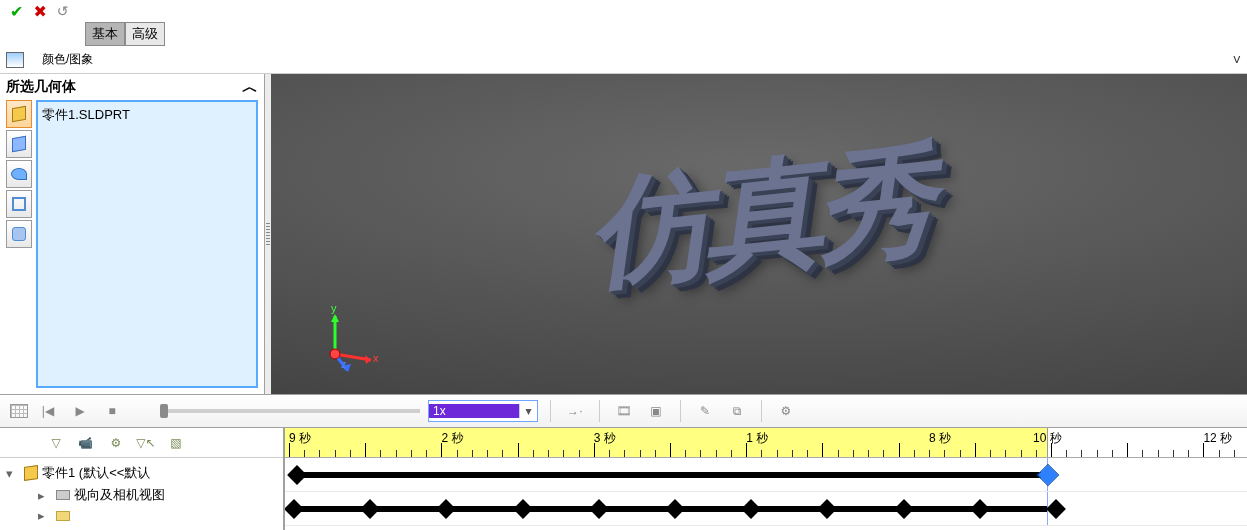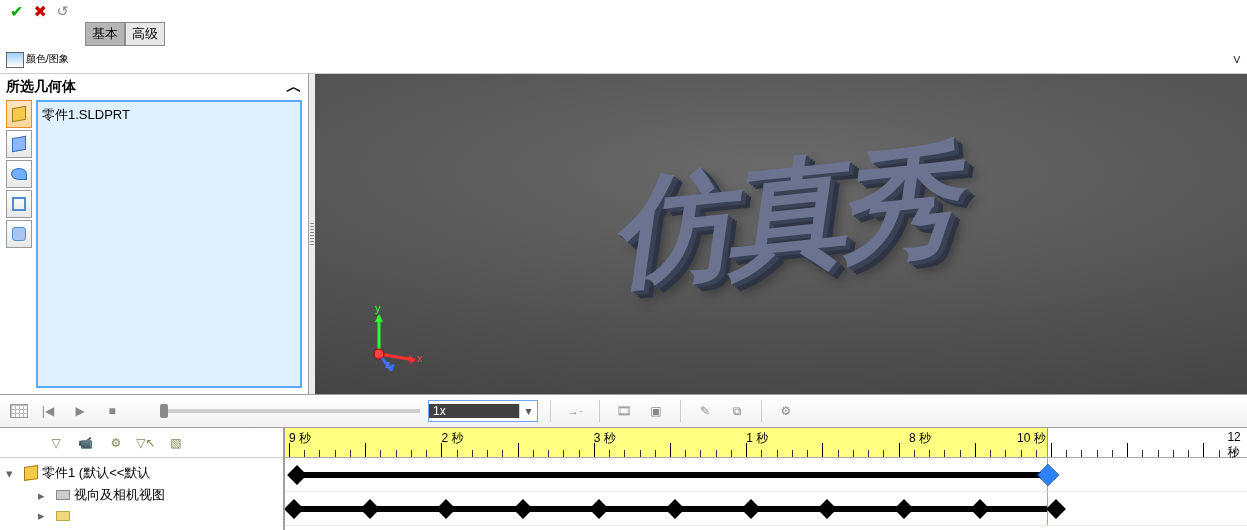--- a/index.html
+++ b/index.html
@@ -8,26 +8,26 @@
 .top-row { height: 22px; display: flex; align-items: center; padding-left: 10px; gap: 10px; }
 .top-row .check { color: #0a0; font-size: 16px; }
 .top-row .x { color: #c00; font-size: 16px; }
 .top-row .redo { color: #888; font-size: 14px; }
 
 .tab-row { height: 24px; display: flex; align-items: center; padding-left: 85px; }
 .mode-tab { border: 1px solid #8a8a8a; background: #e8e8e8; padding: 2px 6px; font-size: 13px; cursor: pointer; }
 .mode-tab.active { background: #b5b5b5; }
 
 .section-hdr { height: 28px; display: flex; align-items: center; justify-content: space-between; padding: 0 6px; border-bottom: 1px solid #ccc; background: #fff; }
-.section-hdr .lbl { display: flex; align-items: flex-start; gap: 2px; font-size: 10px; }
+.section-hdr .lbl { display: flex; align-items: center; gap: 18px; font-size: 12px; }
 .section-hdr .chev { font-size: 14px; color: #333; cursor: pointer; }
 .img-icon { width: 18px; height: 16px; border: 1px solid #666; background: linear-gradient(#9ecfff,#fff); display: inline-block; }
 
 .main { display: flex; height: 320px; }
-.side-panel { width: 309px; border-right: 1px solid #a0a0a0; display: flex; flex-direction: column; position: relative; }
+.side-panel { width: 265px; border-right: 1px solid #a0a0a0; display: flex; flex-direction: column; position: relative; }
 .splitter { width: 6px; background: #ececec; position: relative; }
 .splitter::after { content: ""; position: absolute; top: 50%; left: 1px; width: 4px; height: 22px; background: repeating-linear-gradient(#888,#888 1px,transparent 1px,transparent 3px); transform: translateY(-50%); }
 
 .geom-hdr { height: 26px; display: flex; align-items: center; justify-content: space-between; padding: 0 6px; font-size: 14px; font-weight: 700; }
 .geom-hdr .chev-up { font-size: 16px; }
 
 .geom-body { flex: 1; display: flex; padding: 0 6px 6px; gap: 2px; }
 .icon-col { width: 28px; display: flex; flex-direction: column; gap: 2px; }
 .icon-col .ib { width: 26px; height: 28px; border: 1px solid #9a9a9a; background: linear-gradient(#fff,#e8e8e8); display: flex; align-items: center; justify-content: center; cursor: pointer; }
 .icon-col .ib.sel { border-color: #e88b2e; background: linear-gradient(#ffe7c5,#ffd69b); }
@@ -42,21 +42,21 @@
 .viewport { flex: 1; background: radial-gradient(ellipse 120% 90% at 50% 30%, #6a6a6a 0%, #565656 45%, #3f3f3f 100%); position: relative; overflow: hidden; }
 .axis { position: absolute; left: 40px; bottom: 20px; }
 .text3d { position: absolute; left: 50%; top: 45%; transform: translate(-50%,-50%) rotate(-6deg); font-size: 120px; font-weight: 900; color: #6b7390; text-shadow: 2px 2px 0 #3a4256, 4px 4px 0 #3a4256, 6px 6px 0 #2e3444, 8px 8px 0 #2e3444, 10px 10px 12px rgba(0,0,0,0.4); white-space: nowrap; letter-spacing: -6px; font-style: italic; }
 
 .play-toolbar { height: 34px; border-top: 1px solid #a0a0a0; border-bottom: 1px solid #a0a0a0; background: linear-gradient(#fff,#f2f2f2); display: flex; align-items: center; padding: 0 10px; gap: 8px; }
 .tb-btn { width: 24px; height: 24px; display: flex; align-items: center; justify-content: center; color: #888; cursor: pointer; border-radius: 2px; }
 .tb-sep { width: 1px; height: 22px; background: #ccc; margin: 0 4px; }
 .slider { position: relative; width: 260px; height: 4px; background: #cfcfcf; }
 .slider .thumb { position: absolute; left: 0; top: -5px; width: 8px; height: 14px; background: #8a8a8a; border-radius: 2px; }
 .speed-sel { height: 22px; border: 1px solid #6da7ff; background: #fff; display: flex; align-items: center; min-width: 110px; }
-.speed-sel .val { flex: 1; background: #404040; color: #fff; padding: 0 4px; }
+.speed-sel .val { flex: 1; background: #6d28d9; color: #fff; padding: 0 4px; }
 .speed-sel .arr { width: 18px; text-align: center; color: #555; border-left: 1px solid #bcd2f0; }
 
 .timeline { display: flex; height: 106px; }
 .tl-left { width: 285px; border-right: 2px solid #a0a0a0; }
 .tl-filter { height: 30px; display: flex; align-items: center; gap: 6px; padding-left: 44px; border-bottom: 1px solid #ccc; }
 .tl-filter .fb { width: 24px; height: 24px; display: flex; align-items: center; justify-content: center; color: #7a8a55; cursor: pointer; }
 .tl-tree { padding: 4px 6px; font-size: 13px; }
 .tl-tree .node { display: flex; align-items: center; gap: 4px; padding: 2px 0; }
 .tl-tree .expander { width: 14px; color: #666; cursor: pointer; }
 .cube-mini { width: 14px; height: 14px; background: #f5c94a; border: 1px solid #a37b1f; display: inline-block; transform: skewY(-8deg); }
@@ -244,41 +244,41 @@
         <div class="tick major" style="left: 537.4px;"></div>
         <div class="tick minor" style="left: 552.64px;"></div>
         <div class="tick minor" style="left: 567.88px;"></div>
         <div class="tick minor" style="left: 583.12px;"></div>
         <div class="tick minor" style="left: 598.36px;"></div>
         <div class="tick major" style="left: 613.6px;"></div>
         <div class="tick minor" style="left: 628.84px;"></div>
         <div class="tick minor" style="left: 644.08px;"></div>
         <div class="tick minor" style="left: 659.32px;"></div>
         <div class="tick minor" style="left: 674.56px;"></div>
-        <div class="tick-label" style="left: 624px;">8 秒</div>
+        <div class="tick-label" style="left: 644px;">8 秒</div>
         <div class="tick major" style="left: 689.8px;"></div>
         <div class="tick minor" style="left: 705.04px;"></div>
         <div class="tick minor" style="left: 720.28px;"></div>
         <div class="tick minor" style="left: 735.52px;"></div>
         <div class="tick minor" style="left: 750.76px;"></div>
         <div class="tick major" style="left: 766px;"></div>
         <div class="tick minor" style="left: 781.24px;"></div>
         <div class="tick minor" style="left: 796.48px;"></div>
         <div class="tick minor" style="left: 811.72px;"></div>
         <div class="tick minor" style="left: 826.96px;"></div>
-        <div class="tick-label" style="left: 732px;">10 秒</div>
+        <div class="tick-label" style="left: 748px;">10 秒</div>
         <div class="tick major" style="left: 842.2px;"></div>
         <div class="tick minor" style="left: 857.44px;"></div>
         <div class="tick minor" style="left: 872.68px;"></div>
         <div class="tick minor" style="left: 887.92px;"></div>
         <div class="tick minor" style="left: 903.16px;"></div>
         <div class="tick major" style="left: 918.4px;"></div>
         <div class="tick minor" style="left: 933.64px;"></div>
         <div class="tick minor" style="left: 948.88px;"></div>
-        <div class="tick-label" style="left: 918.4px; margin-left: 24px;">12 秒</div>
+        <div class="tick-label" style="left: 918.4px;">12 秒</div>
       </div>
     <div class="tracks">
       <div class="vline" style="left:762px;"></div>
       <div class="track">
         <div class="bar" style="left:10px; width:752px;"></div>
         <div class="key" style="left:5px;"></div>
         <div class="key blue" style="left:756px;"></div>
       </div>
       <div class="track">
         <div class="bar" style="left:10px; width:752px;"></div>

